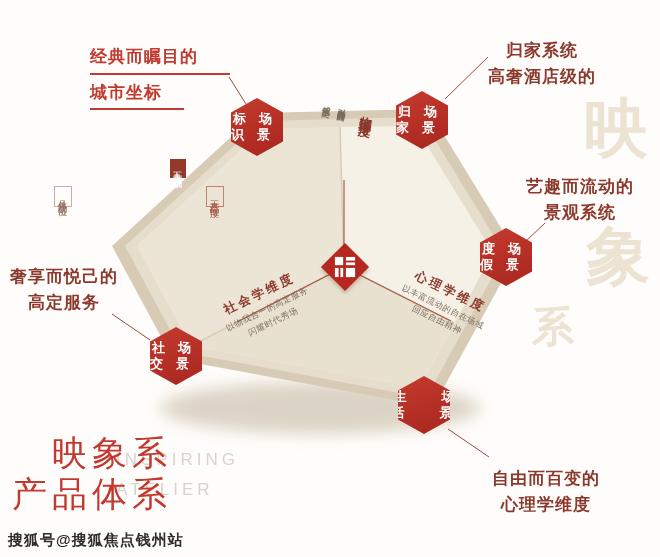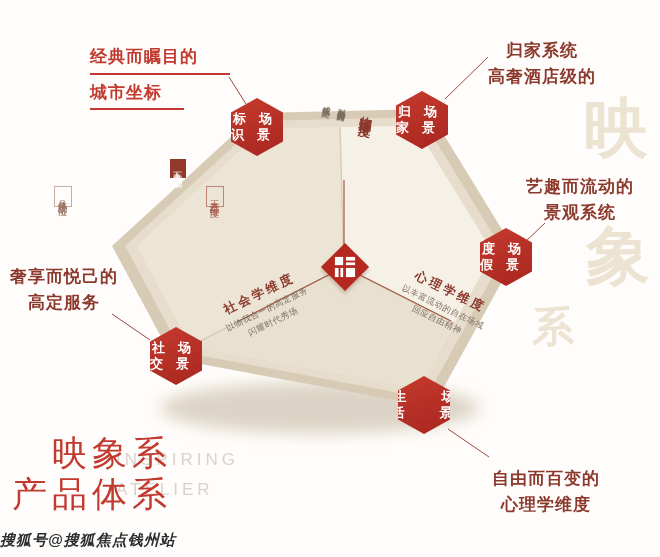--- a/index.html
+++ b/index.html
@@ -55,22 +55,22 @@
   .c-guijia{left:486px;top:38px;width:112px;}
   .c-jingguan{left:524px;top:174px;width:112px;}
   .c-huxing{left:490px;top:438px;width:112px;margin-top:28px;}
   .c-gaoding{left:8px;top:264px;width:112px;}
 
   .title-zh{position:absolute;left:12px;top:432px;font-size:35px;font-weight:normal;
     color:var(--brand_red,#c23a2f);letter-spacing:5px;line-height:1.18;z-index:4;text-align:right;}
   .title-en{position:absolute;font-size:17px;letter-spacing:4px;color:var(--en_gray,#d8d4cb);z-index:3;}
   .en1{left:116px;top:450px;} .en2{left:116px;top:480px;}
 
-  .watermark{position:absolute;left:0;top:531px;font-size:15px;font-weight:bold;
-    color:var(--watermark_dark,#2c2c2c);letter-spacing:1px;z-index:5;font-style:italic;}
+  .watermark{position:absolute;left:8px;top:531px;font-size:15px;font-weight:bold;
+    color:var(--watermark_dark,#2c2c2c);letter-spacing:1px;z-index:5;}
 </style>
 </head>
 <body>
 
 <div class="stage">
 
   <span class="deco g1">映</span>
   <span class="deco g2">象</span>
   <span class="deco g3">系</span>
 

